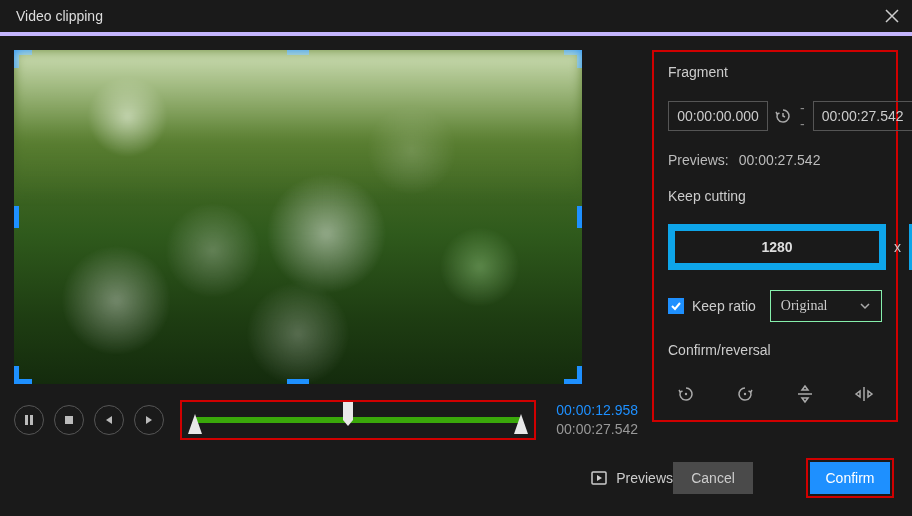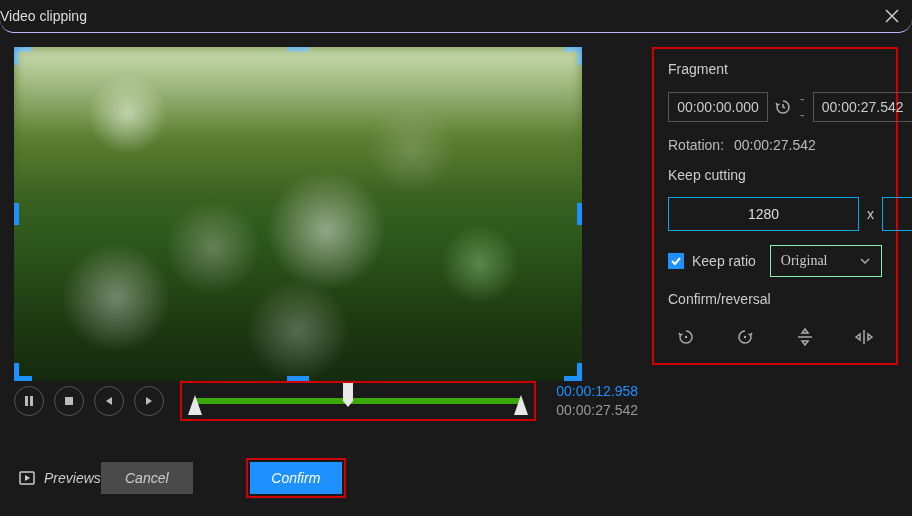--- a/index.html
+++ b/index.html
@@ -15,23 +15,22 @@
   }
   .window {
     display: flex;
     flex-direction: column;
     height: 100%;
   }
   .titlebar {
     display: flex;
     align-items: center;
     justify-content: space-between;
-    padding: 6px 10px 6px 0;
-    border-bottom: 1px solid #c4b5fd;
-    border-radius: 14px;
+    padding: 6px 10px 6px 16px;
+    border-bottom: 4px solid #c4b5fd;
   }
   .titlebar span { color: #ddd; }
   .close-btn {
     width: 20px; height: 20px;
     display: flex; align-items: center; justify-content: center;
     color: #ccc; cursor: pointer;
   }
   .body {
     flex: 1;
     display: flex;
@@ -80,20 +79,21 @@
   .crop-corner.br { bottom:0; right:0; clip-path: polygon(72% 0,100% 0,100% 100%,0 100%,0 72%,72% 72%);}
   .crop-edge { width: 22px; height: 5px; }
   .crop-edge.t { top:0; left:50%; transform:translateX(-50%);}
   .crop-edge.b { bottom:0; left:50%; transform:translateX(-50%);}
   .crop-edge.l { left:0; top:50%; width:5px; height:22px; transform:translateY(-50%);}
   .crop-edge.r { right:0; top:50%; width:5px; height:22px; transform:translateY(-50%);}
 
   .controls-row {
     display: flex;
     align-items: center;
+    margin-top: 16px;
     gap: 10px;
   }
   .round-btn {
     width: 30px; height: 30px;
     border: 1px solid #555;
     border-radius: 50%;
     display: flex; align-items: center; justify-content: center;
     color: #bbb;
     cursor: pointer;
   }
@@ -146,44 +146,45 @@
     line-height: 1.35;
   }
   .times .cur { color: #1e90ff; }
   .times .dur { color: #999; }
 
   .right {
     width: 246px;
     border: 2px solid #d00000;
     padding: 12px 14px 16px 14px;
     display:flex; flex-direction:column;
-    gap: 14px;
+    gap: 20px;
     align-self: flex-start;
   }
   .sect-title { color:#ccc; }
   .frag-row { display:flex; align-items:center; gap:6px; }
   .time-box {
     border: 1px solid #555;
     padding: 6px 6px;
     color:#ccc;
     min-width: 100px;
     text-align:center;
   }
   .icon-btn { color:#aaa; cursor:pointer; display:inline-flex; }
   .sep { color:#888; padding:0 2px; }
   .dur-row { color:#bbb; display:flex; gap:10px; }
   .dim-row { display:flex; align-items:center; gap:8px; }
   .dim-input {
     flex:1;
     background: transparent;
-    border: 1px solid #0ea5e9;
+    border: 7px solid #0ea5e9;
     color:#ddd;
     text-align:center;
     padding: 8px 4px;
     font-size: 14px;
+    font-weight: bold;
   }
   .ratio-row { display:flex; align-items:center; gap:14px; }
   .check {
     display:flex; align-items:center; gap:8px;
     cursor:pointer;
   }
   .checkbox {
     width:16px; height:16px;
     background:#1e90ff;
     display:flex; align-items:center; justify-content:center;
@@ -197,31 +198,30 @@
     color:#ccc;
     cursor:pointer;
     font-family:Liberation Serif, serif;
   }
   .rot-row { display:flex; justify-content:space-between; padding:6px 6px 0 6px; }
   .rot-row .icon-btn { width:24px; display:flex; justify-content:center;}
 
   .footer {
     display:flex;
     align-items:center;
-    justify-content:flex-start;
-    padding: 16px 18px 18px 18px;
-    font-style: italic;
+    justify-content:flex-end;
+    padding: 16px 18px 18px 6px;
   }
   .previews-link {
     display:flex; align-items:center; gap:8px;
     color:#ccc; cursor:pointer;
   }
   .footer-right { display:flex; gap:14px; align-items:center;}
   .btn {
-    width: 92px;
+    width: 80px;
     padding: 8px 0;
     text-align:center;
     cursor:pointer;
   }
   .btn-cancel { background:#4a4a4a; color:#ccc; }
   .btn-confirm-wrap { border:2px solid #d00000; padding:2px;margin-left:39px;}
   .btn-confirm { background:#1e90ff; color:#fff; }
 
   svg { display:block; }
 </style>
@@ -307,21 +307,21 @@
         <div class="time-box">00:00:27.542</div>
         <span class="icon-btn">
           <svg width="18" height="18" viewBox="0 0 18 18">
             <path d="M9 3 a6 6 0 1 0 5.7 4.2" fill="none" stroke="#aaa" stroke-width="1.5"></path>
             <path d="M16 5 l-1.3 2.2 -2.2 -1.3" fill="none" stroke="#aaa" stroke-width="1.5"></path>
             <path d="M9 6 v3 l2 1" fill="none" stroke="#aaa" stroke-width="1.5"></path>
           </svg>
         </span>
       </div>
       <div class="dur-row">
-        <span>Rotation:</span>
+        <span>Previews:</span>
         <span>00:00:27.542</span>
       </div>
 
       <div class="sect-title">Keep cutting</div>
       <div class="dim-row">
         <input class="dim-input" value="1280" style="">
         <span>x</span>
         <input class="dim-input" value="720" style="">
       </div>
       <div class="ratio-row">

